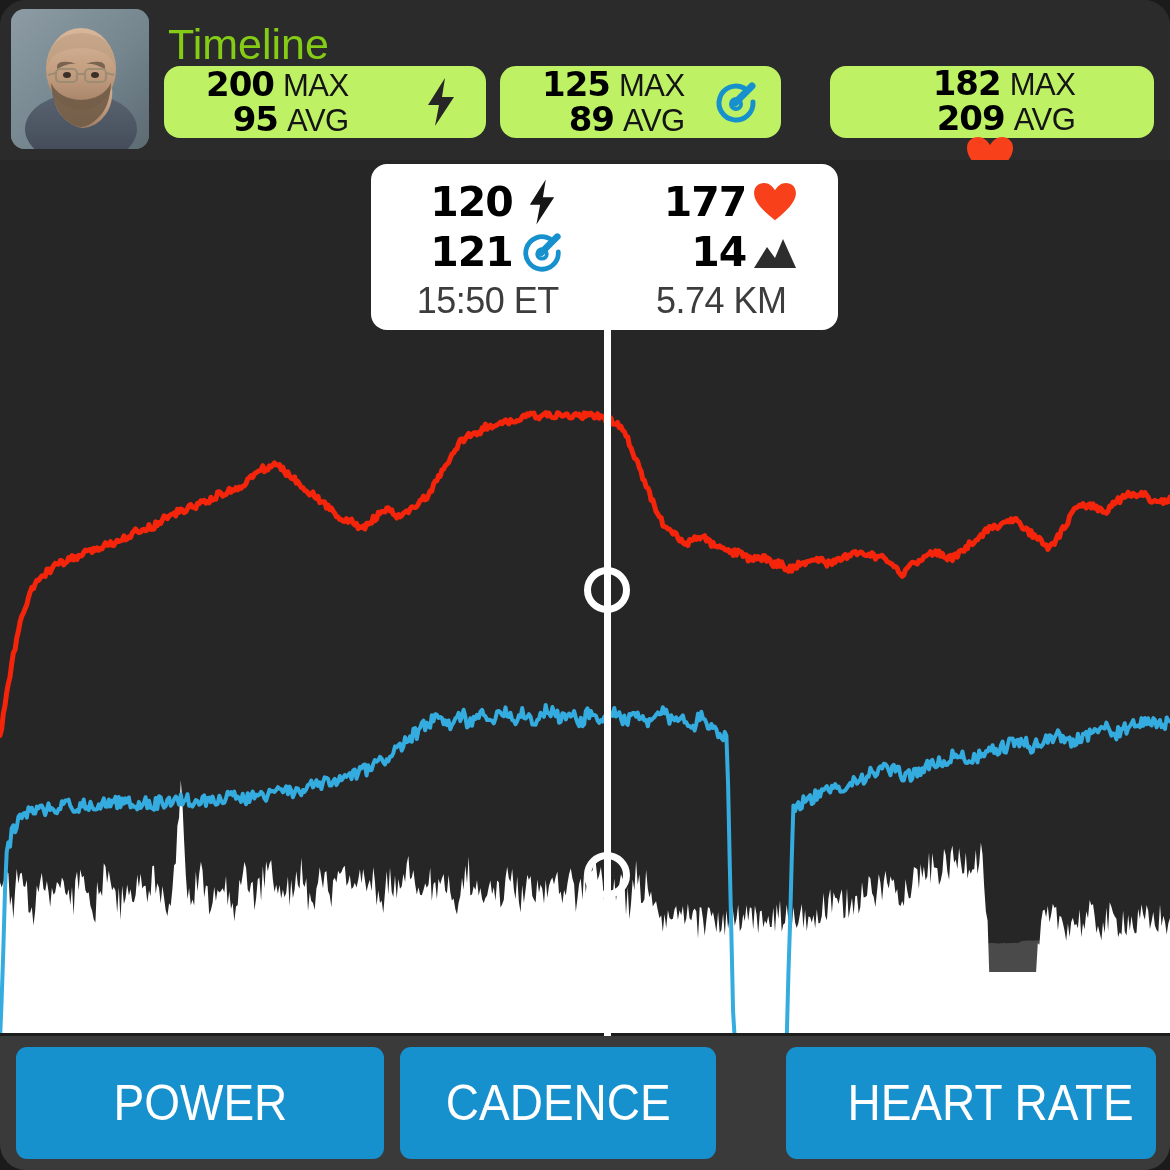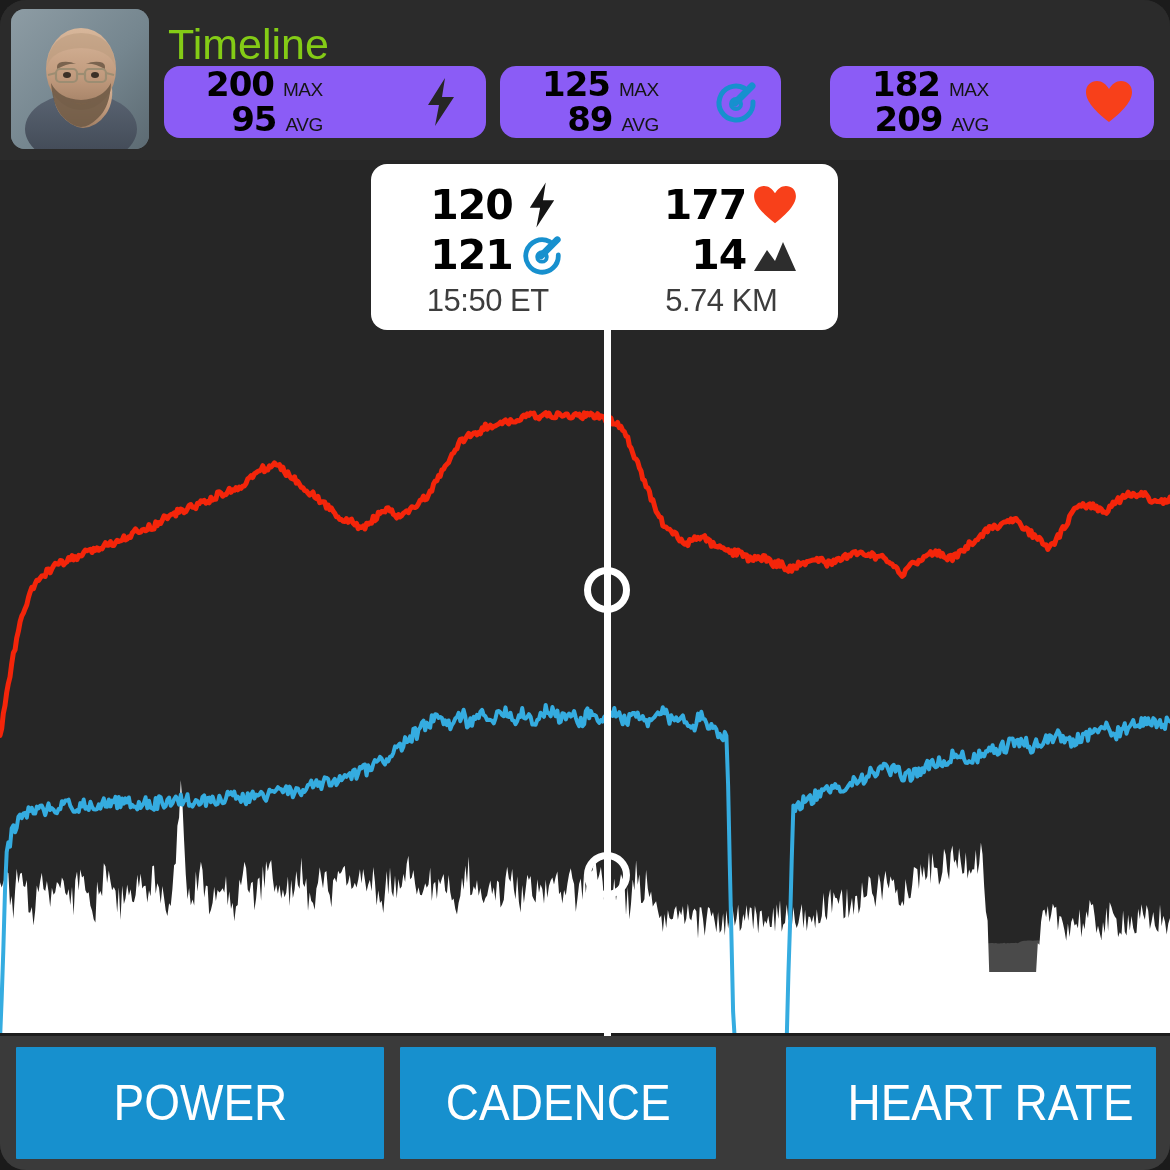--- a/index.html
+++ b/index.html
@@ -37,47 +37,47 @@
     font-size: 43px;
     color: #84cc16;
     letter-spacing: 0px;
     font-weight: 400;
     white-space: nowrap;
   }
 
   .summary-card {
     position: absolute; top: 66px;
     height: 72px;
-    background: #8b5cf6;
+    background: #bef264;
     border-radius: 16px;
     display: flex;
     align-items: center;
     justify-content: space-between;
     padding: 0 18px 0 14px;
   }
   #card-power    { left: 164px; width: 322px; }
   #card-cadence  { left: 500px; width: 281px; }
-  #card-hr       { left: 830px; width: 324px; }
+  #card-hr       { left: 830px; width: 324px; flex-direction: column; }
 
   .card-figs {
     display: flex; flex-direction: column;
     align-items: flex-end;
     line-height: 1.03;
     padding-left: 28px;
   }
   .card-row { display: flex; align-items: baseline; white-space: nowrap; }
   .card-num {
     font-family: "DejaVu Sans", sans-serif;
     font-weight: bold;
     font-size: 34px;
     color: #000;
     letter-spacing: -1px;
   }
   .card-lab {
-    font-size: 19px;
+    font-size: 31px;
     color: #151515;
     margin-left: 9px;
     letter-spacing: -0.5px;
   }
   .card-icon { width: 54px; display: flex; justify-content: center; align-items: center; }
   .card-icon svg { display: block; }
 
   
   #tooltip-stem {
     position: absolute;
@@ -107,21 +107,21 @@
     font-family: "DejaVu Sans", sans-serif;
     font-weight: bold;
     font-size: 41px;
     color: #000;
     letter-spacing: -1px;
     text-align: right;
     min-width: 108px;
   }
   .tt-ico { width: 58px; display:flex; justify-content:center; align-items:center; }
   .tt-sub {
-    font-size: 31px;
+    font-size: 36px;
     color: #3d3d3d;
     text-align: center;
     letter-spacing: -0.5px;
     margin-top: 3px;
   }
 
   
   #chart {
     position: absolute; left: 0; top: 160px;
     width: 1170px; height: 873px;
@@ -151,21 +151,21 @@
   
   #footer {
     position: absolute; left: 0; top: 1036px;
     width: 1170px; height: 134px;
     background: #3a3a3a;
   }
   .footer-btn {
     position: absolute; top: 11px;
     height: 112px;
     background: #1790ce;
-    border-radius: 1px;
+    border-radius: 11px;
     display: flex; align-items: center; justify-content: center;
     border: none;
     cursor: pointer;
   }
   #btn-power   { left: 16px;  width: 368px; }
   #btn-cadence { left: 400px; width: 316px; }
   #btn-hr      { left: 786px; width: 370px; padding-left: 40px; }
   .footer-btn span {
     color: #ffffff;
     font-size: 50px;

